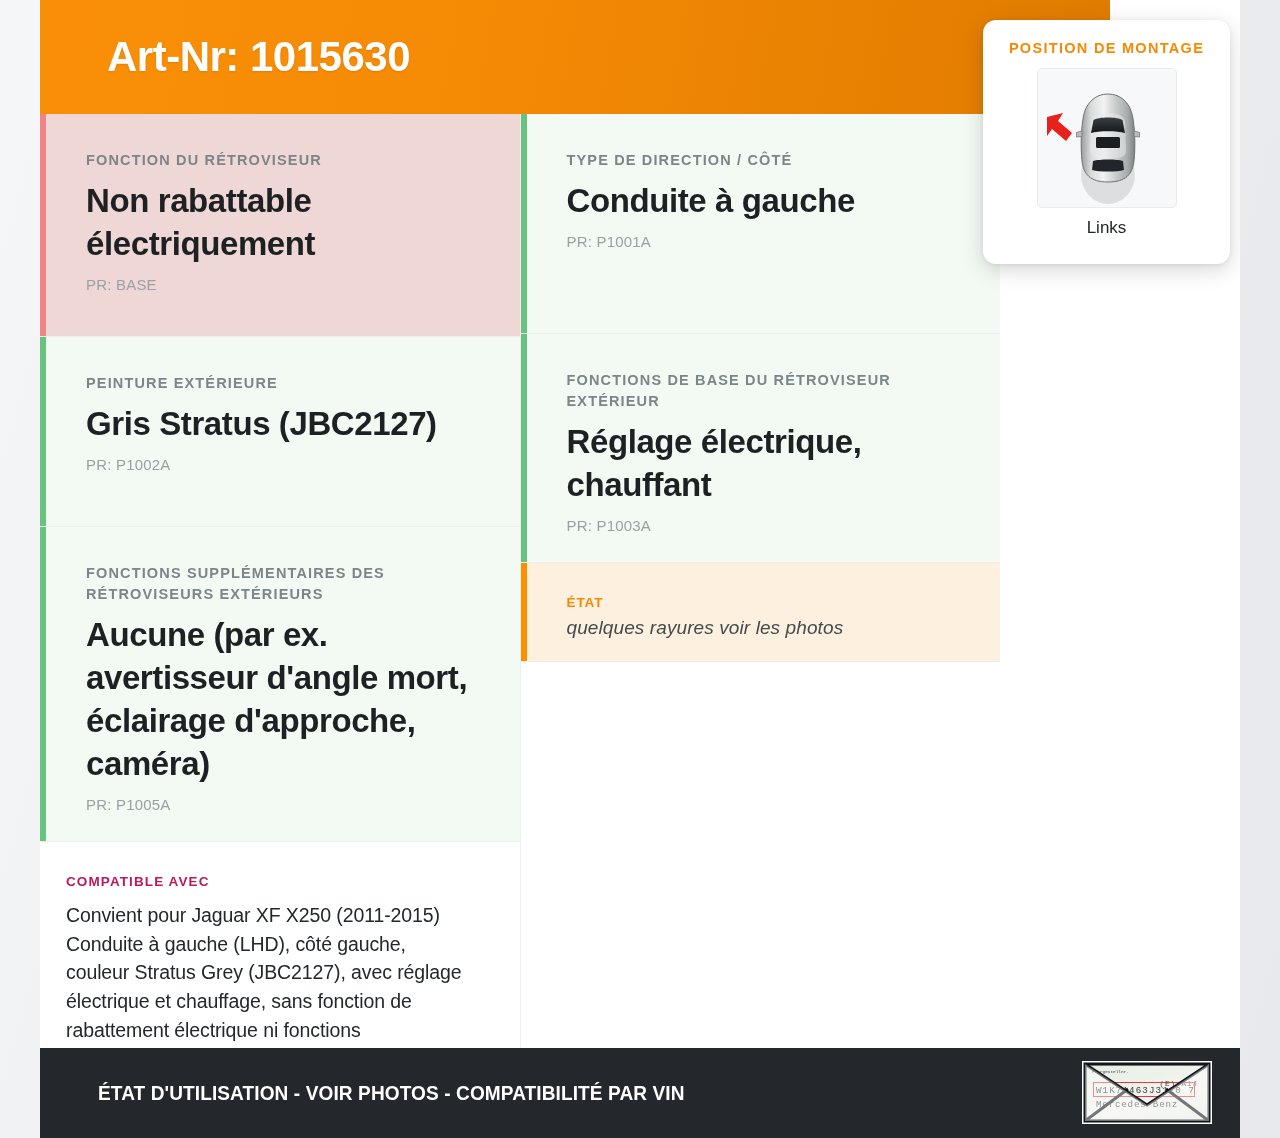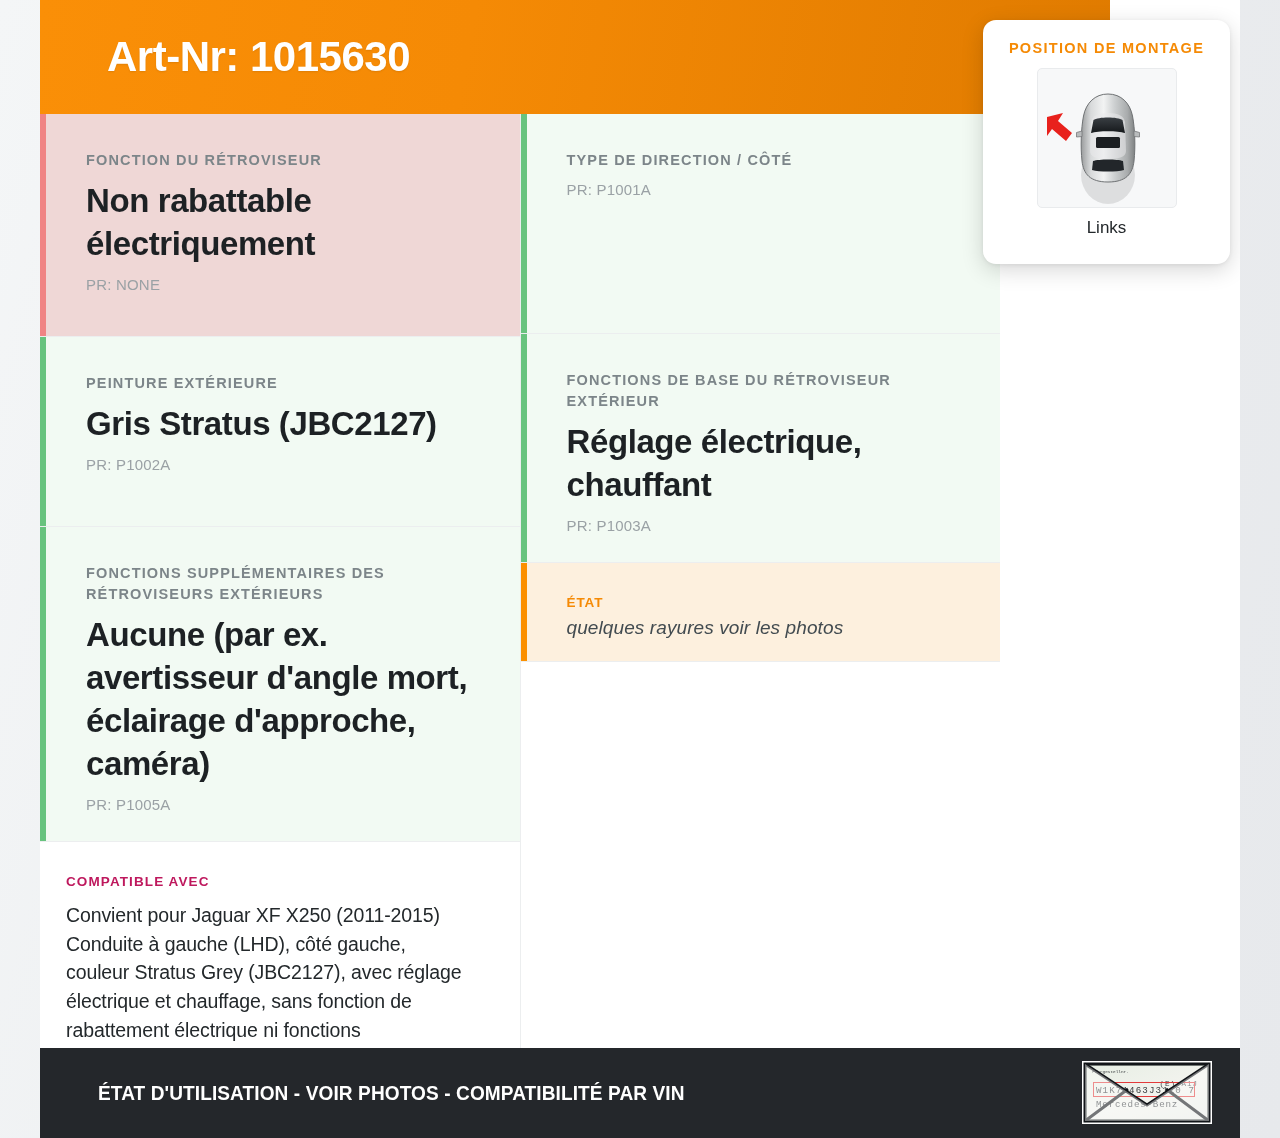--- a/index.html
+++ b/index.html
@@ -235,21 +235,21 @@
     <div class="header-title">Art-Nr: 1015630</div>
   </div>
 
   <div class="grid">
 
     <div class="col col-left">
 
       <div class="card accent-red c-mirror-func">
         <div class="card-label">FONCTION DU RÉTROVISEUR</div>
         <div class="card-value wrap">Non rabattable électriquement</div>
-        <div class="card-pr">PR: NONE</div>
+        <div class="card-pr">PR: BASE</div>
       </div>
 
       <div class="card accent-green c-paint">
         <div class="card-label">PEINTURE EXTÉRIEURE</div>
         <div class="card-value wrap">Gris Stratus (JBC2127)</div>
         <div class="card-pr">PR: P1002A</div>
       </div>
 
       <div class="card accent-green c-extra">
         <div class="card-label">FONCTIONS SUPPLÉMENTAIRES DES RÉTROVISEURS EXTÉRIEURS</div>
@@ -261,20 +261,21 @@
         <div class="card-label">COMPATIBLE AVEC</div>
         <div class="compat-text">Convient pour Jaguar XF X250 (2011-2015) Conduite à gauche (LHD), côté gauche, couleur Stratus Grey (JBC2127), avec réglage électrique et chauffage, sans fonction de rabattement électrique ni fonctions supplémentaires. En cas de doute, veuillez nous envoyer votre numéro de châssis pour une vérification de compatibilité.</div>
       </div>
 
     </div>
 
     <div class="col col-right">
 
       <div class="card accent-green c-steering">
         <div class="card-label">TYPE DE DIRECTION / CÔTÉ</div>
+        <div class="card-value">Conduite à gauche</div>
         <div class="card-pr">PR: P1001A</div>
       </div>
 
       <div class="card accent-green c-base">
         <div class="card-label">FONCTIONS DE BASE DU RÉTROVISEUR EXTÉRIEUR</div>
         <div class="card-value wrap">Réglage électrique, chauffant</div>
         <div class="card-pr">PR: P1003A</div>
       </div>
 
       <div class="card accent-orange state">

